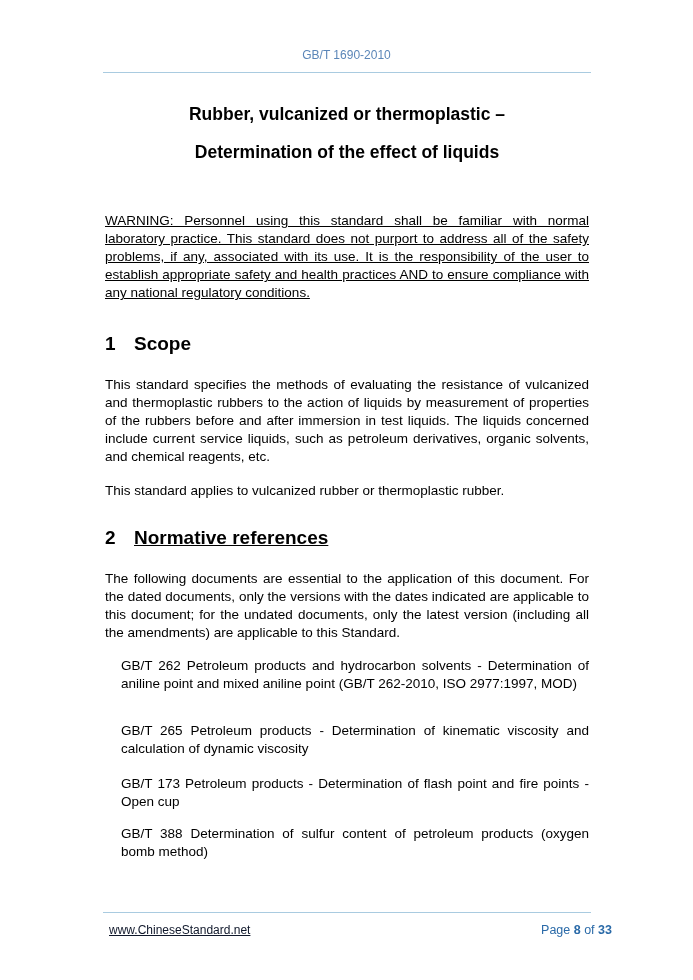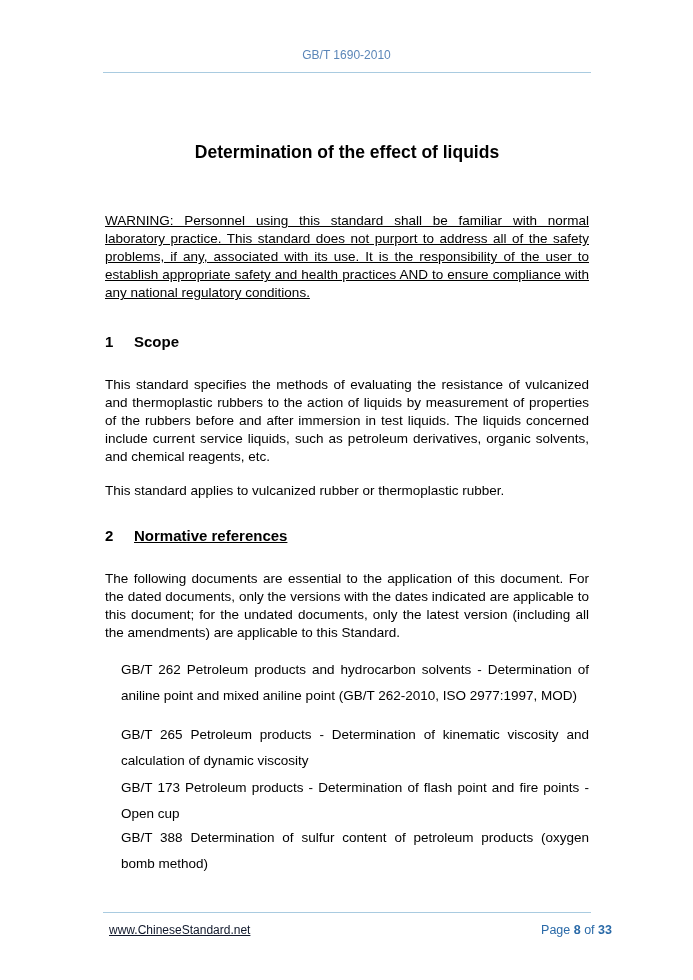--- a/index.html
+++ b/index.html
@@ -9,38 +9,39 @@
   .header-text { position: absolute; top: 48px; left: 0; width: 693px; text-align: center;
                  font-size: 12px; color: #5b86b8; }
   .header-rule { position: absolute; top: 72px; left: 103px; width: 488px; height: 0;
                  border-top: 1px solid #a9cbe0; }
   .title { position: absolute; left: 103px; width: 488px; text-align: center;
            font-weight: bold; font-size: 17.5px; }
   .title1 { top: 104px; }
   .title2 { top: 142px; }
   .para { position: absolute; left: 105px; width: 484px; font-size: 13.5px;
           line-height: 18.1px; text-align: justify; text-align-last: left; }
-  .heading { position: absolute; left: 105px; font-weight: bold; font-size: 15px; }
+  .heading { position: absolute; left: 105px; font-weight: bold; font-size: 19px; }
   .heading .num { display: inline-block; width: 29px; }
   .ref { position: absolute; left: 121px; width: 468px; font-size: 13.5px;
-         line-height: 26px; text-align: justify; text-align-last: left; }
+         line-height: 18px; text-align: justify; text-align-last: left; }
   .footer-rule { position: absolute; top: 912px; left: 103px; width: 488px; height: 0;
                  border-top: 1px solid #a9cbe0; }
   .footer-link { position: absolute; top: 923px; left: 109px; font-size: 12px;
                  color: #0f172a; text-decoration: underline; cursor: pointer; }
   .footer-page { position: absolute; top: 923px; right: 105px; font-size: 12.5px; color: #2a6aa8; }
   .footer-page b { font-weight: bold; }
 </style>
 </head>
 <body>
 
 <div class="page">
   <div class="header-text">GB/T 1690-2010</div>
   <div class="header-rule"></div>
 
+  <div class="title title1">Rubber, vulcanized or thermoplastic –</div>
   <div class="title title2">Determination of the effect of liquids</div>
 
   <div class="para" style="top:212px;text-decoration:underline;">WARNING: Personnel using this standard shall be familiar with normal laboratory practice. This standard does not purport to address all of the safety problems, if any, associated with its use. It is the responsibility of the user to establish appropriate safety and health practices AND to ensure compliance with any national regulatory conditions.</div>
 
   <div class="heading" style="top:333px;">
     <span class="num">1</span><span>Scope</span>
   </div>
 
   <div class="para" style="top:376px;">This standard specifies the methods of evaluating the resistance of vulcanized and thermoplastic rubbers to the action of liquids by measurement of properties of the rubbers before and after immersion in test liquids. The liquids concerned include current service liquids, such as petroleum derivatives, organic solvents, and chemical reagents, etc.</div>
   <div class="para" style="top:482px;">This standard applies to vulcanized rubber or thermoplastic rubber.</div>

